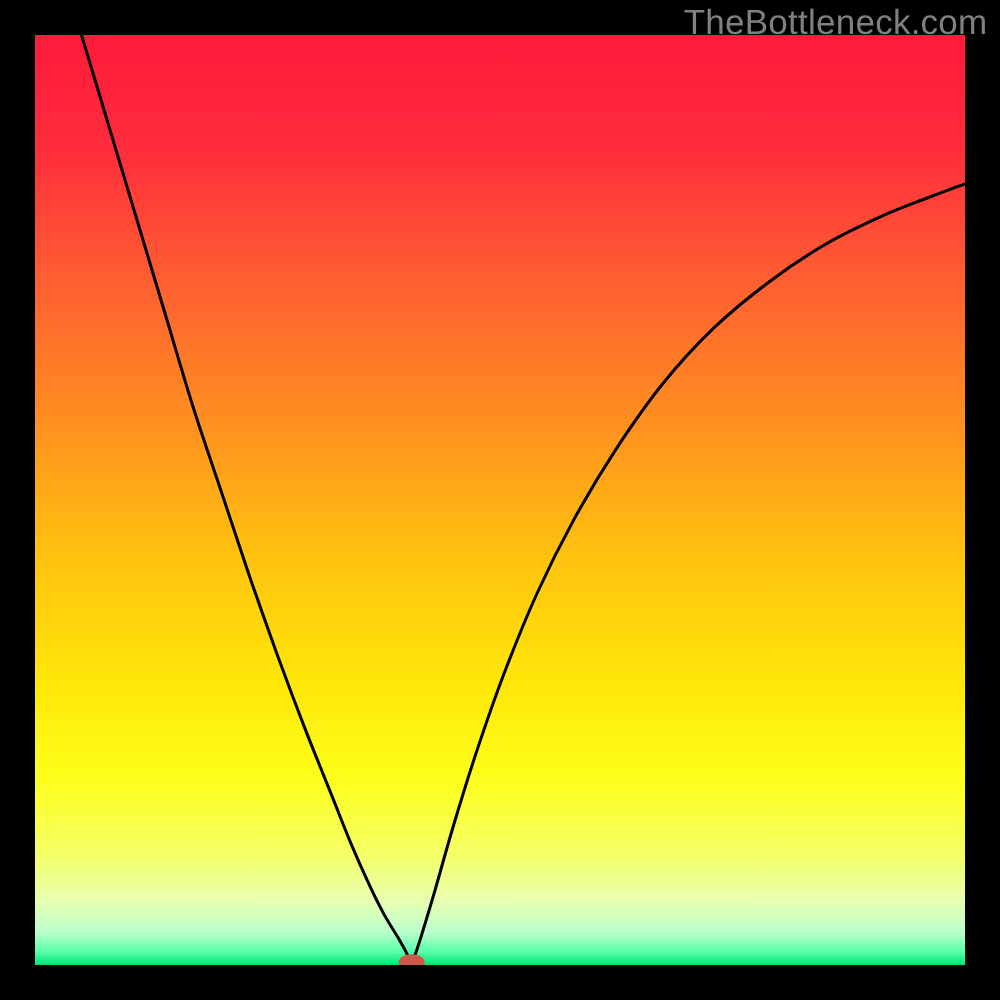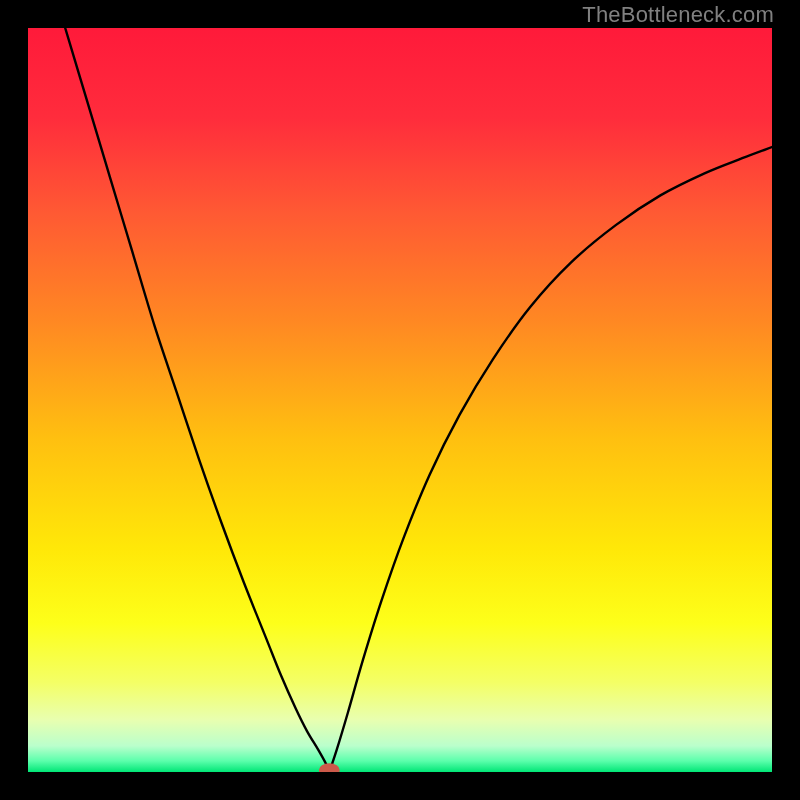--- a/index.html
+++ b/index.html
@@ -13,23 +13,23 @@
   }
   .outer {
     position: relative;
     width: 800px;
     height: 800px;
     background: #000;
   }
   .watermark {
     position: absolute;
     top: 2px;
-    right: 26px;
+    right: 10px;
     color: #808080;
-    font-size: 22px;
+    font-size: 28px;
     font-weight: 500;
     letter-spacing: 0.2px;
     z-index: 5;
   }
   .plot-area {
     position: absolute;
     left: 28px;
     top: 28px;
     width: 744px;
     height: 744px;

